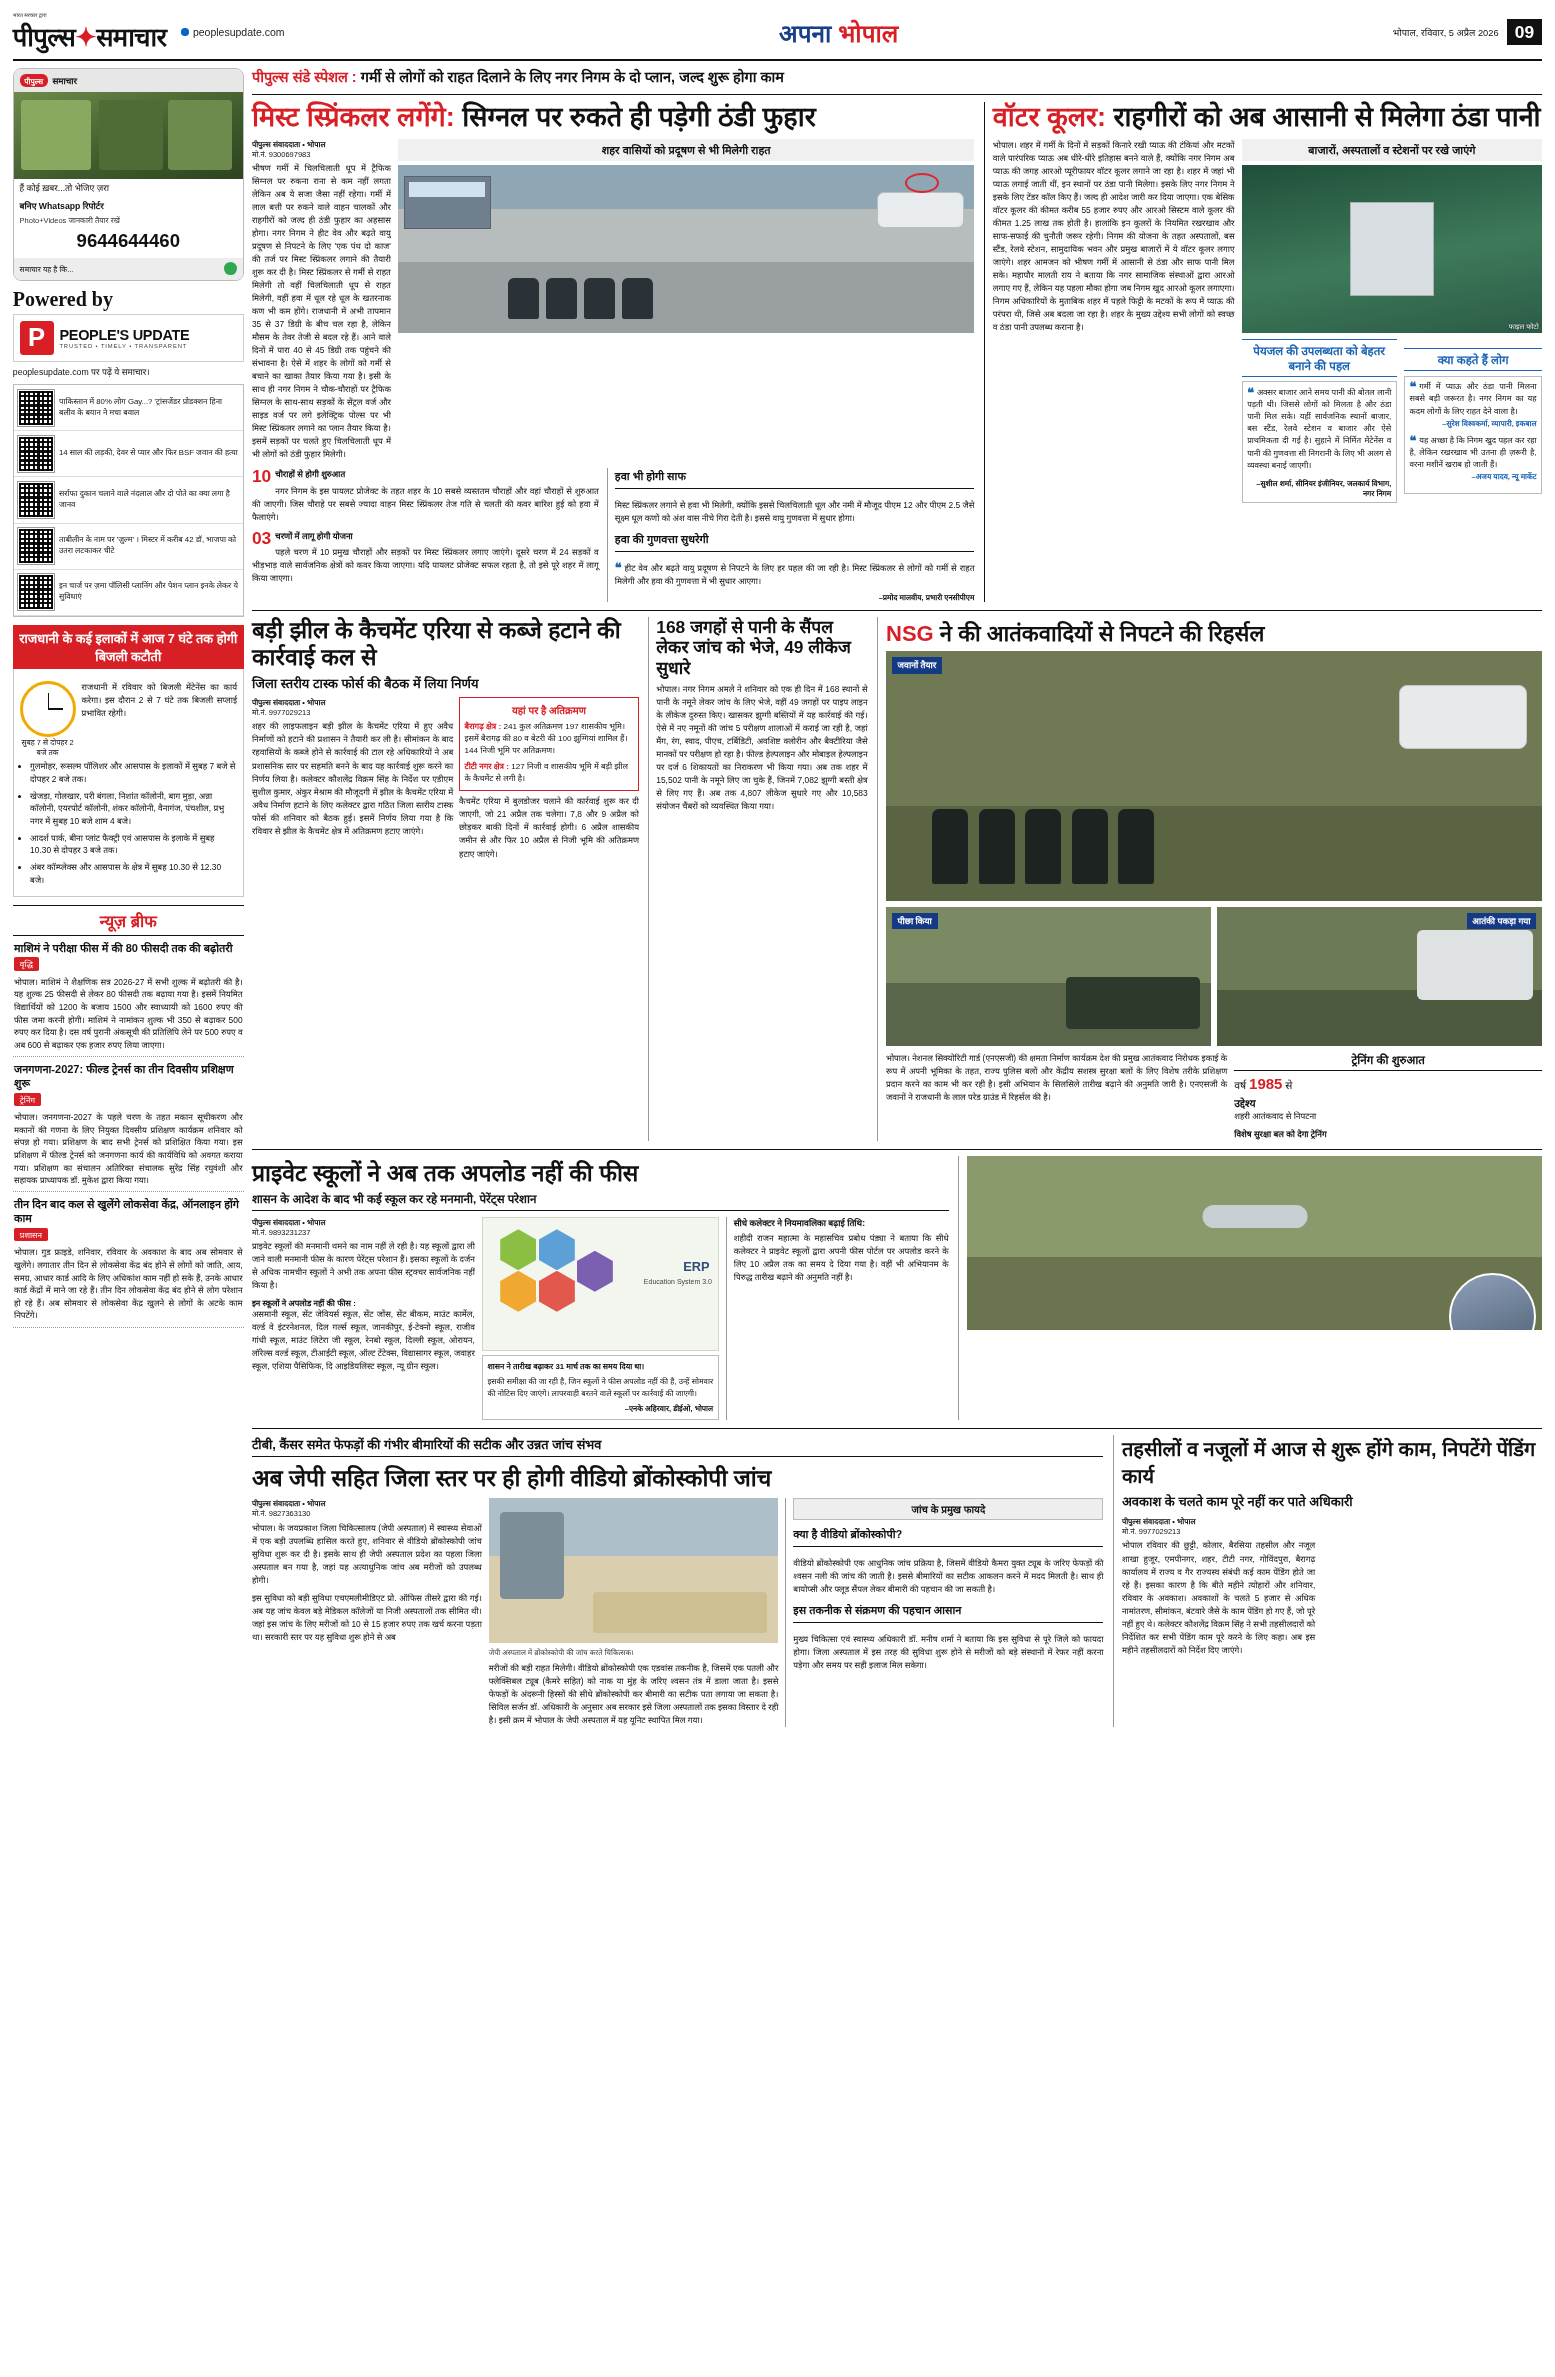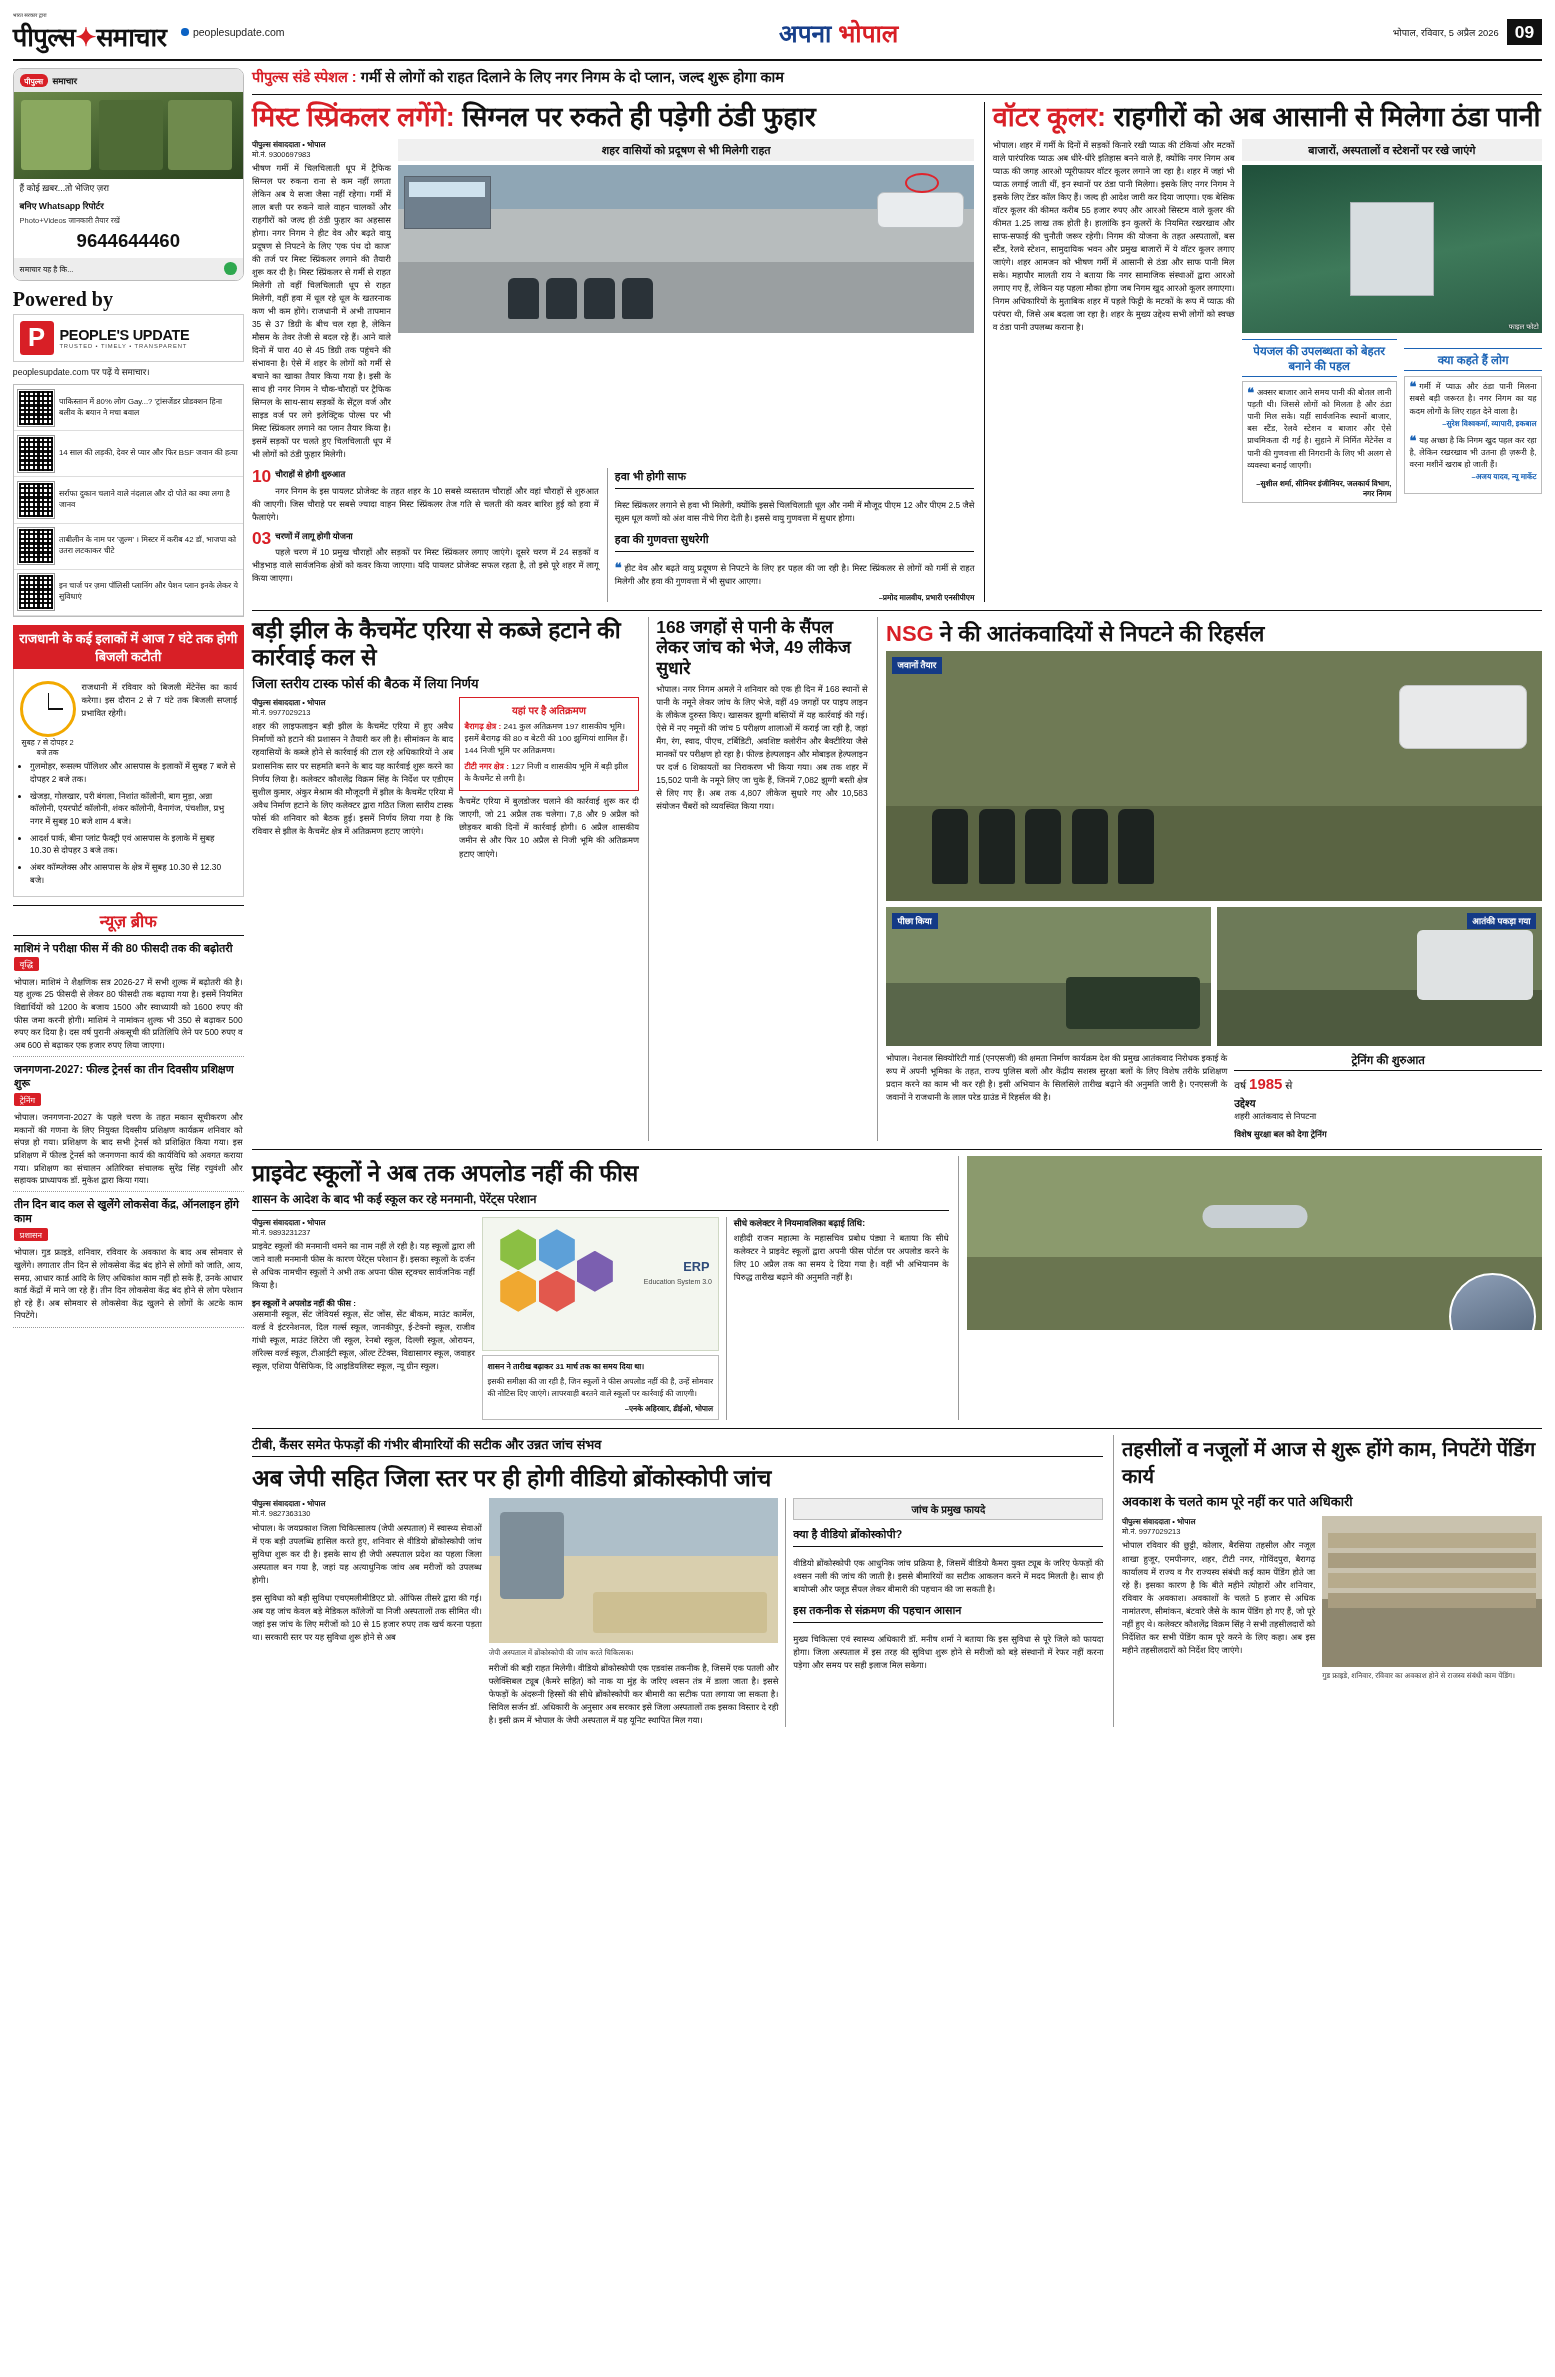--- a/index.html
+++ b/index.html
@@ -552,29 +552,20 @@
             <div class="bronc-hd" style="font-size:20px;">तहसीलों व नजूलों में आज से शुरू होंगे काम, निपटेंगे पेंडिंग कार्य</div>
             <div class="mid-sub mt6">अवकाश के चलते काम पूरे नहीं कर पाते अधिकारी</div>
             <div style="display:flex; gap:7px; margin-top:5.8px;">
               <div style="width:46%;">
                 <div class="byline">
                   <span>पीपुल्स संवाददाता • भोपाल</span>
                   <span class="m">मो.नं. 9977029213</span>
                 </div>
                 <div class="body-txt mt6">भोपाल रविवार की छुट्टी, कोलार, बैरसिया तहसील और नजूल शाखा हुजूर, एमपीनगर, शहर, टीटी नगर, गोविंदपुरा, बैरागढ़ कार्यालय में राज्य व गैर राज्यस्व संबंधी कई काम पेंडिंग होते जा रहे हैं। इसका कारण है कि बीते महीने त्योहारों और शनिवार, रविवार के अवकाश। अवकाशों के चलते 5 हजार से अधिक नामांतरण, सीमांकन, बंटवारे जैसे के काम पेंडिंग हो गए हैं, जो पूरे नहीं हुए थे। कलेक्टर कौशलेंद्र विक्रम सिंह ने सभी तहसीलदारों को निर्देशित कर सभी पेंडिंग काम पूरे करने के लिए कहा। अब इस महीने तहसीलदारों को निर्देश दिए जाएंगे।</div>
               </div>
-              <div style="flex:1;">
-                <div class="photo photo-files" style="height:151px;position:relative;">
-                  <div style="position:absolute;left:5.8px;top:17.4px;right:5.8px;height:15px;background:#b7ab8c;"></div>
-                  <div style="position:absolute;left:5.8px;top:37px;right:5.8px;height:15px;background:#a99d80;"></div>
-                  <div style="position:absolute;left:5.8px;top:57px;right:5.8px;height:15px;background:#b7ab8c;"></div>
-                  <div style="position:absolute;left:5.8px;top:77px;right:5.8px;height:15px;background:#a99d80;"></div>
-                </div>
-                <div class="small-cap mt6">गुड फ्राइडे, शनिवार, रविवार का अवकाश होने से राजस्व संबंधी काम पेंडिंग।</div>
-              </div>
             </div>
           </div>
         </div>
       </div>
 
     </div>
   </div>
 </div>
 
 

